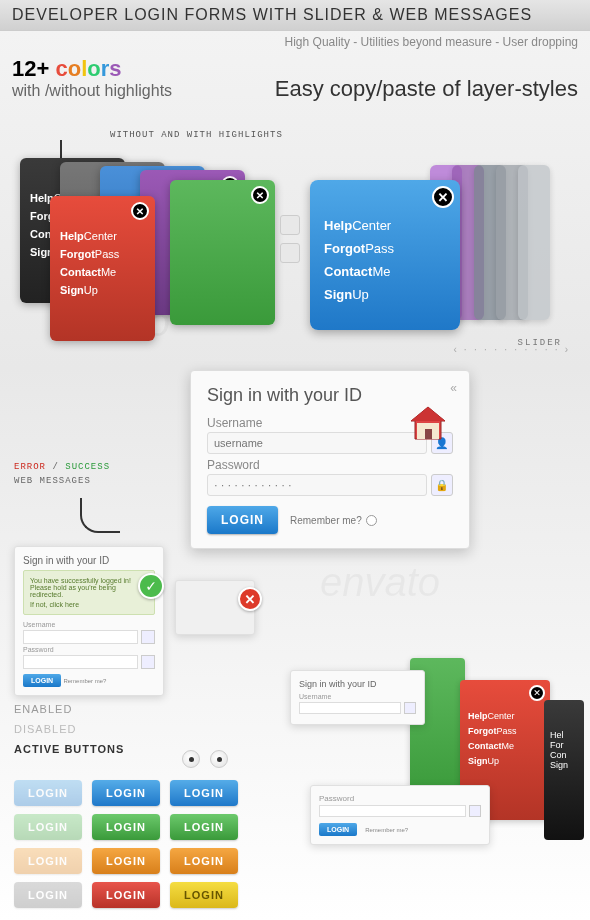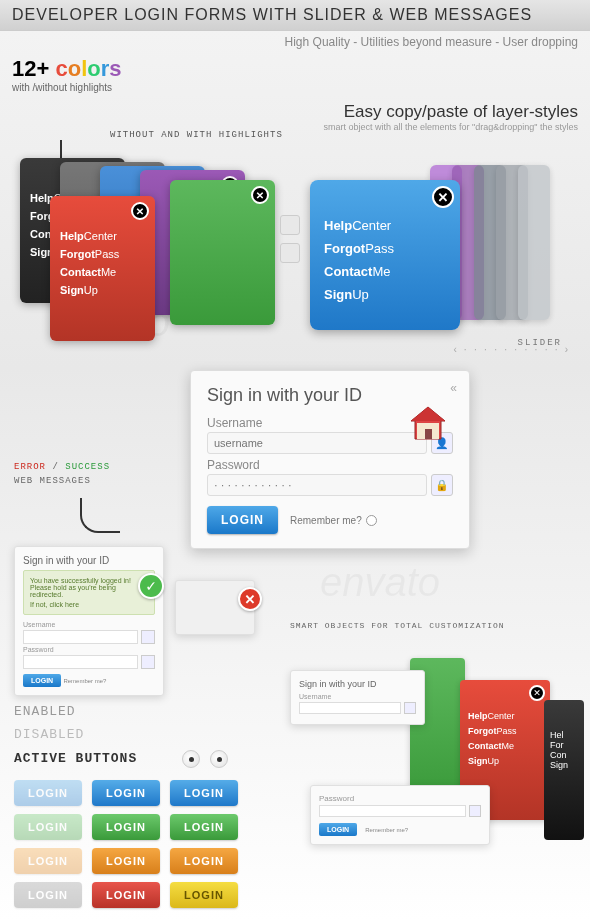--- a/index.html
+++ b/index.html
@@ -2,23 +2,23 @@
 <html><head>
 <meta charset="utf-8">
 <style>
 * { margin: 0; padding: 0; box-sizing: border-box; }
 body { font-family: Arial, Helvetica, sans-serif; width: 590px; height: 920px; background: linear-gradient(180deg, #f4f4f4 0%, #e8e8e8 40%, #fff 100%); overflow: hidden; position: relative; }
 .banner { background: linear-gradient(180deg, #e5e5e5, #d0d0d0); padding: 6px 12px; font-family: Impact, sans-serif; letter-spacing: 1px; font-size: 16px; color: #333; border-bottom: 1px solid #ccc; }
 .subtitle { text-align: right; padding: 4px 12px; font-size: 12px; color: #888; }
 .colors-tag { position: absolute; top: 56px; left: 12px; }
 .colors-tag .big { font-size: 22px; font-weight: bold; }
 .colors-tag .word span:nth-child(1){color:#e74c3c}.colors-tag .word span:nth-child(2){color:#e67e22}.colors-tag .word span:nth-child(3){color:#f1c40f}.colors-tag .word span:nth-child(4){color:#2ecc71}.colors-tag .word span:nth-child(5){color:#3498db}.colors-tag .word span:nth-child(6){color:#9b59b6}
-.colors-tag .sub { font-size: 10px; color: #666; }
+.colors-tag .sub { font-size: 16px; color: #666; }
 .easy-copy { position: absolute; top: 76px; right: 12px; text-align: right; }
-.easy-copy .h { font-size: 17px; color: #333; margin-top: 26px; }
+.easy-copy .h { font-size: 22px; color: #333; }
 .easy-copy .s { font-size: 9px; color: #999; }
 .highlight-label { position: absolute; top: 130px; left: 110px; font-family: "Courier New", monospace; font-size: 9px; letter-spacing: 1px; color: #555; text-transform: uppercase; }
 .arrow1 { position: absolute; top: 140px; left: 60px; width: 50px; height: 40px; border-left: 2px solid #333; border-bottom: 2px solid #333; border-radius: 0 0 0 20px; }
 .arrow1::after { content: ''; position: absolute; bottom: -4px; right: -2px; border: 4px solid transparent; border-left-color: #333; }
 
 .panel-stack { position: absolute; top: 170px; left: 20px; }
 .panel { position: absolute; width: 105px; height: 145px; border-radius: 6px; box-shadow: 0 2px 8px rgba(0,0,0,.3); padding: 28px 10px 10px; color: #fff; font-size: 11px; }
 .panel .close { position: absolute; top: 6px; right: 6px; width: 18px; height: 18px; border-radius: 50%; background: #000; border: 2px solid #fff; display: flex; align-items: center; justify-content: center; color: #fff; font-size: 10px; font-weight: bold; }
 .panel .item { margin: 6px 0; white-space: nowrap; }
 .panel .item b { font-weight: bold; }
@@ -65,21 +65,21 @@
 .mini-card .row input { flex: 1; border: 1px solid #ddd; padding: 1px 3px; font-size: 7px; }
 .mini-card .row .ic { width: 14px; height: 14px; border: 1px solid #ccc; background: #eef; }
 .mini-card .mini-login { background: linear-gradient(180deg,#4ea8e8,#1a78c9); color: #fff; font-size: 7px; font-weight: bold; padding: 3px 8px; border: none; border-radius: 2px; margin-top: 3px; }
 .mini-card .rem { font-size: 6px; color: #888; }
 
 .success-card { top: 546px; left: 14px; width: 150px; }
 .error-card { top: 580px; left: 175px; width: 80px; height: 55px; background: #f0f0f0; }
 
 .copy-label { position: absolute; top: 620px; left: 290px; font-family: "Courier New", monospace; font-size: 8px; letter-spacing: 1px; color: #666; text-transform: uppercase; line-height: 1.6; }
 
-.states-label { position: absolute; top: 700px; left: 14px; font-family: Liberation Mono, monospace; font-size: 13px; letter-spacing: 1px; text-transform: uppercase; line-height: 1.8; }
+.states-label { position: absolute; top: 700px; left: 14px; font-family: Liberation Sans, sans-serif; font-size: 11px; letter-spacing: 1px; text-transform: uppercase; line-height: 1.8; }
 .states-label div:nth-child(1){color:#999}.states-label div:nth-child(2){color:#bbb}.states-label div:nth-child(3){color:#333;font-weight:bold}
 
 .eyes { position: absolute; top: 750px; left: 182px; display: flex; gap: 10px; }
 .eye { width: 18px; height: 18px; border-radius: 50%; background: radial-gradient(circle at 40% 40%, #fff, #e0e0e0); border: 1px solid #ccc; position: relative; }
 .eye::after { content: ''; position: absolute; width: 5px; height: 5px; background: #333; border-radius: 50%; top: 6px; left: 6px; }
 
 .btn-grid { position: absolute; top: 780px; left: 14px; display: grid; grid-template-columns: repeat(3, 68px); gap: 8px 10px; }
 .gbtn { padding: 7px 0; text-align: center; font-size: 11px; font-weight: bold; letter-spacing: 1px; border-radius: 4px; color: #fff; border: none; box-shadow: 0 1px 2px rgba(0,0,0,.2); }
 .c-blue { background: linear-gradient(180deg,#55ace8,#1f78c9); }
 .c-green { background: linear-gradient(180deg,#6cc96c,#3a9a3a); }
@@ -111,21 +111,20 @@
 <div class="banner">DEVELOPER LOGIN FORMS WITH SLIDER &amp; WEB MESSAGES</div>
 <div class="subtitle">High Quality - Utilities beyond measure - User dropping</div>
 
 <div class="colors-tag">
   <div class="big"><span>12+</span> <span class="word"><span>c</span><span>o</span><span>l</span><span>o</span><span>r</span><span>s</span></span></div>
   <div class="sub">with /without highlights</div>
 </div>
 
 <div class="easy-copy">
   <div class="h">Easy copy/paste of layer-styles</div>
-  <div class="s">smart object with all the elements for "drag&amp;dropping" the styles</div>
 </div>
 
 <div class="highlight-label">without and with highlights</div>
 <div class="arrow1"></div>
 
 <div class="panel-stack">
   <div class="panel p-charcoal">
       <div class="close">✕</div>
     <div class="item"><b>Help</b><span>Center</span></div>
     <div class="item"><b>Forgot</b><span>Pass</span></div>
@@ -233,21 +232,20 @@
     </div>
   <button class="mini-login">LOGIN</button>
   <span class="rem">Remember me?</span>
 </div>
 
 <div class="mini-card error-card">
   <div class="err-badge">✕</div>
 </div>
 
 <div class="copy-label">
-  <div>smart objects for total customization</div>
 </div>
 
 <div class="states-label">
   <div>enabled</div>
   <div>disabled</div>
   <div>active buttons</div>
 </div>
 
 <div class="eyes">
     <div class="eye"></div>

